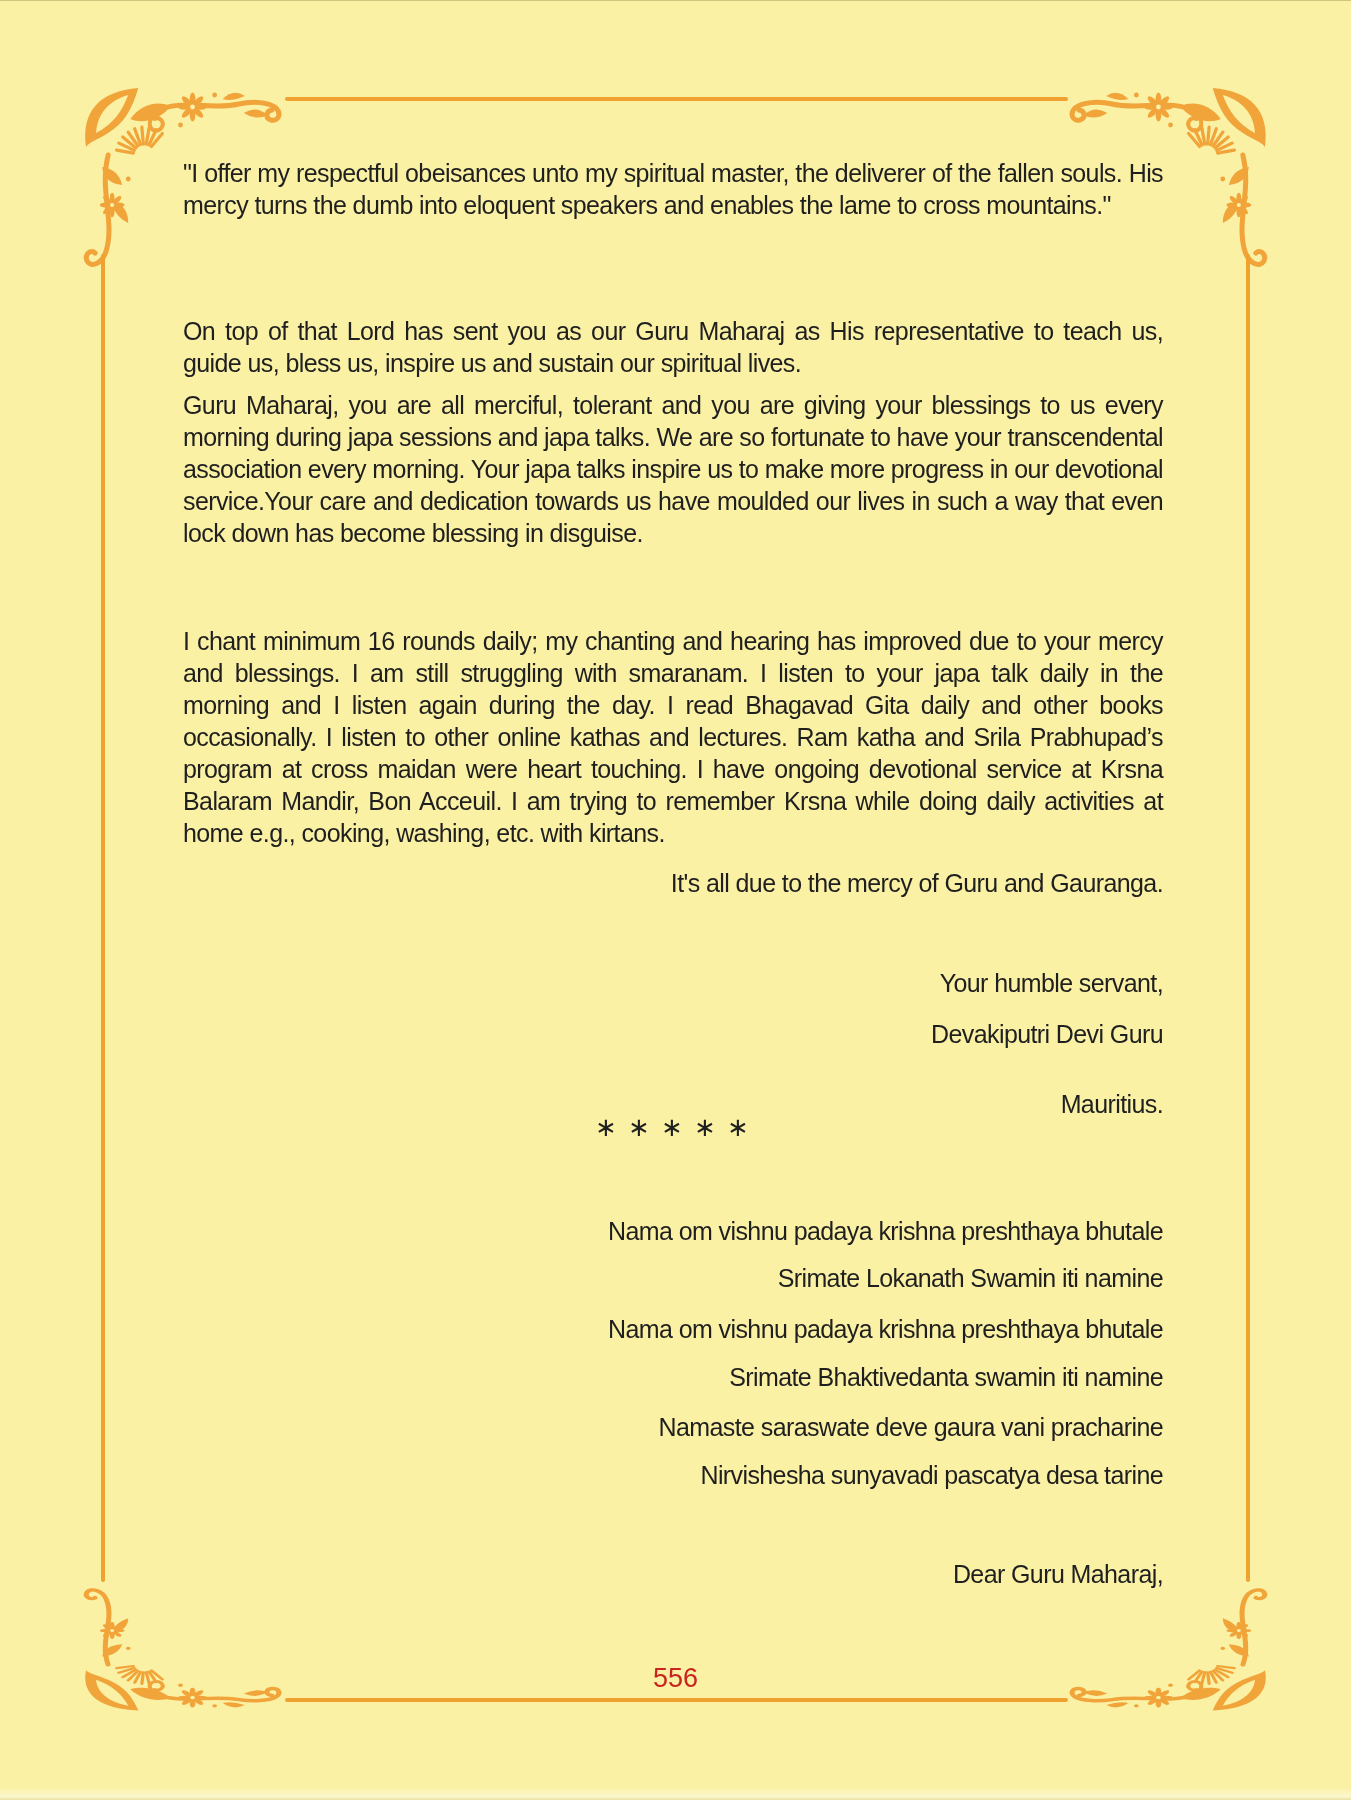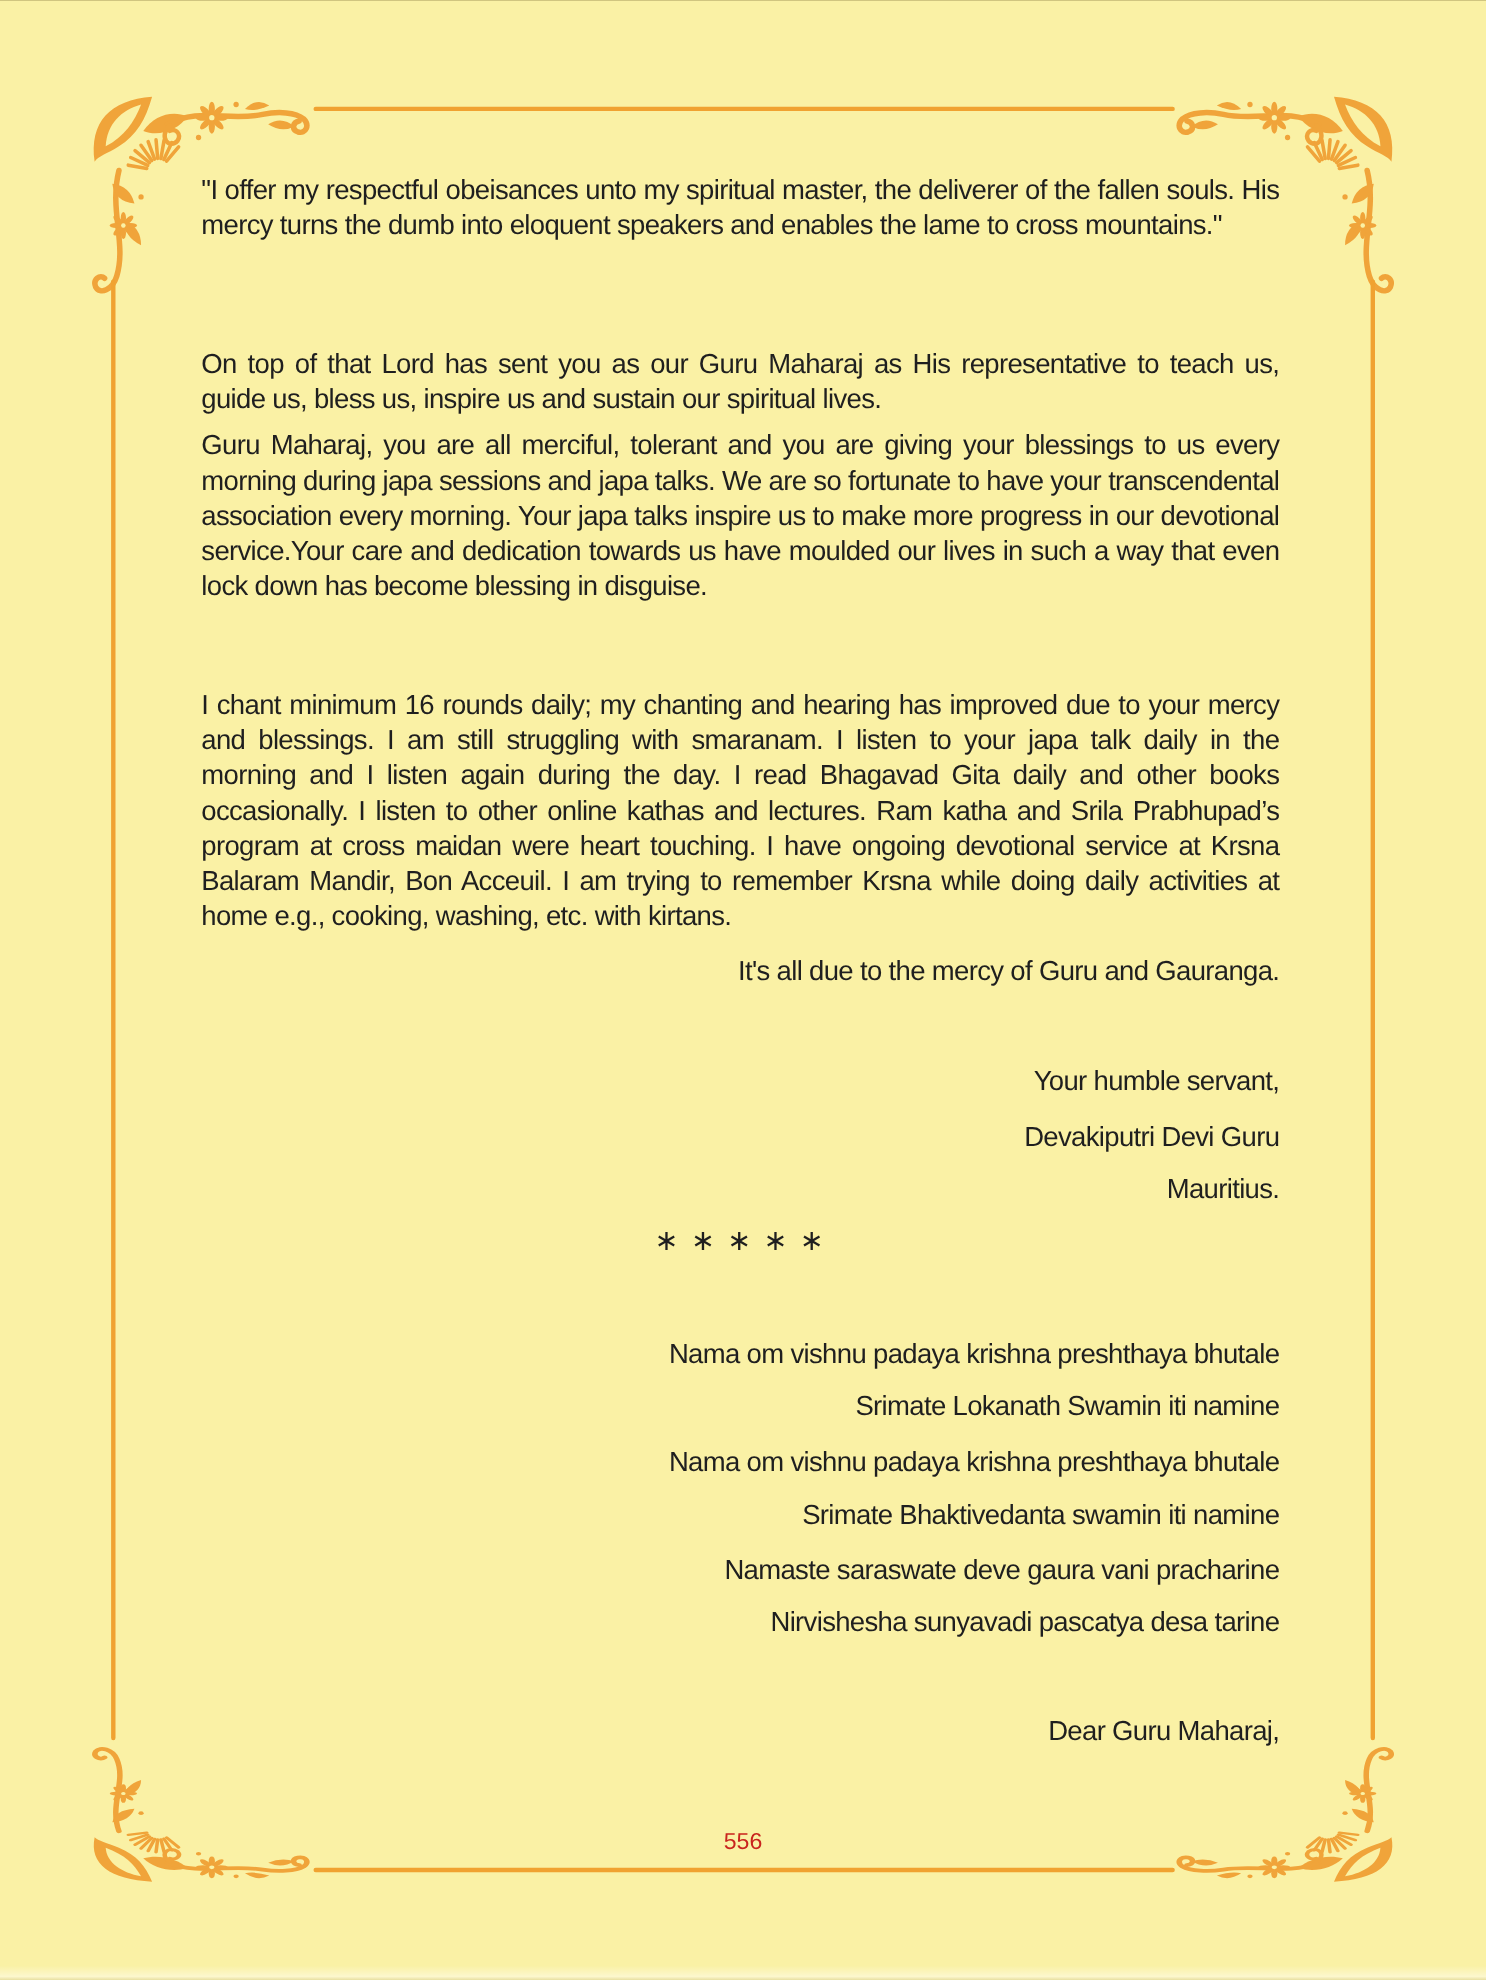--- a/index.html
+++ b/index.html
@@ -34,21 +34,21 @@
   
   .tb{
     position:absolute;left:183px;width:980px;
     font-size:25px;line-height:32px;letter-spacing:-0.6px;
     text-align:justify;
   }
   .single{text-align:right;}
   .stars{text-align:center;font-size:26px;letter-spacing:2px;}
   .pageno{
     position:absolute;left:0;right:0;top:1662px;
-    text-align:center;color:#C9241E;font-size:21px;letter-spacing:0;
+    text-align:center;color:#C9241E;font-size:27px;letter-spacing:0;
     font-family:"Liberation Sans", sans-serif;
   }
 </style>
 </head>
 <body>
 
 <div class="page">
 
   <svg class="corner tl" viewBox="0 0 205 190" preserveAspectRatio="none" aria-hidden="true">
     <defs>
@@ -118,21 +118,21 @@
 
   <div class="tb" style="top:156px">"I offer my respectful obeisances unto my spiritual master, the deliverer of the fallen souls. His mercy turns the dumb into eloquent speakers and enables the lame to cross mountains."</div>
 
   <div class="tb" style="top:314px">On top of that Lord has sent you as our Guru Maharaj as His representative to teach us, guide us, bless us, inspire us and sustain our spiritual lives.</div>
   <div class="tb" style="top:388px">Guru Maharaj, you are all merciful, tolerant and you are giving your blessings to us every morning during japa sessions and japa talks. We are so fortunate to have your transcendental association every morning. Your japa talks inspire us to make more progress in our devotional service.Your care and dedication towards us have moulded our lives in such a way that even lock down has become blessing in disguise.</div>
   <div class="tb" style="top:624px">I chant minimum 16 rounds daily; my chanting and hearing has improved due to your mercy and blessings. I am still struggling with smaranam. I listen to your japa talk daily in the morning and I listen again during the day. I read Bhagavad Gita daily and other books occasionally. I listen to other online kathas and lectures. Ram katha and Srila Prabhupad’s program at cross maidan were heart touching. I have ongoing devotional service at Krsna Balaram Mandir, Bon Acceuil. I am trying to remember Krsna while doing daily activities at home e.g., cooking, washing, etc. with kirtans.</div>
   <div class="tb single" style="top:866px">It's all due to the mercy of Guru and Gauranga.</div>
 
   <div class="tb single" style="top:966px">Your humble servant,</div>
   <div class="tb single" style="top:1017px">Devakiputri Devi Guru</div>
-  <div class="tb single" style="top:1064px">Mauritius.</div>
+  <div class="tb single" style="top:1087px">Mauritius.</div>
 
   <div class="tb stars" style="top:1110px">∗ ∗ ∗ ∗ ∗</div>
 
   <div class="tb single" style="top:1214px">Nama om vishnu padaya krishna preshthaya bhutale</div>
   <div class="tb single" style="top:1261px">Srimate Lokanath Swamin iti namine</div>
   <div class="tb single" style="top:1312px">Nama om vishnu padaya krishna preshthaya bhutale</div>
   <div class="tb single" style="top:1360px">Srimate Bhaktivedanta swamin iti namine</div>
   <div class="tb single" style="top:1410px">Namaste saraswate deve gaura vani pracharine</div>
   <div class="tb single" style="top:1458px">Nirvishesha sunyavadi pascatya desa tarine</div>
 

